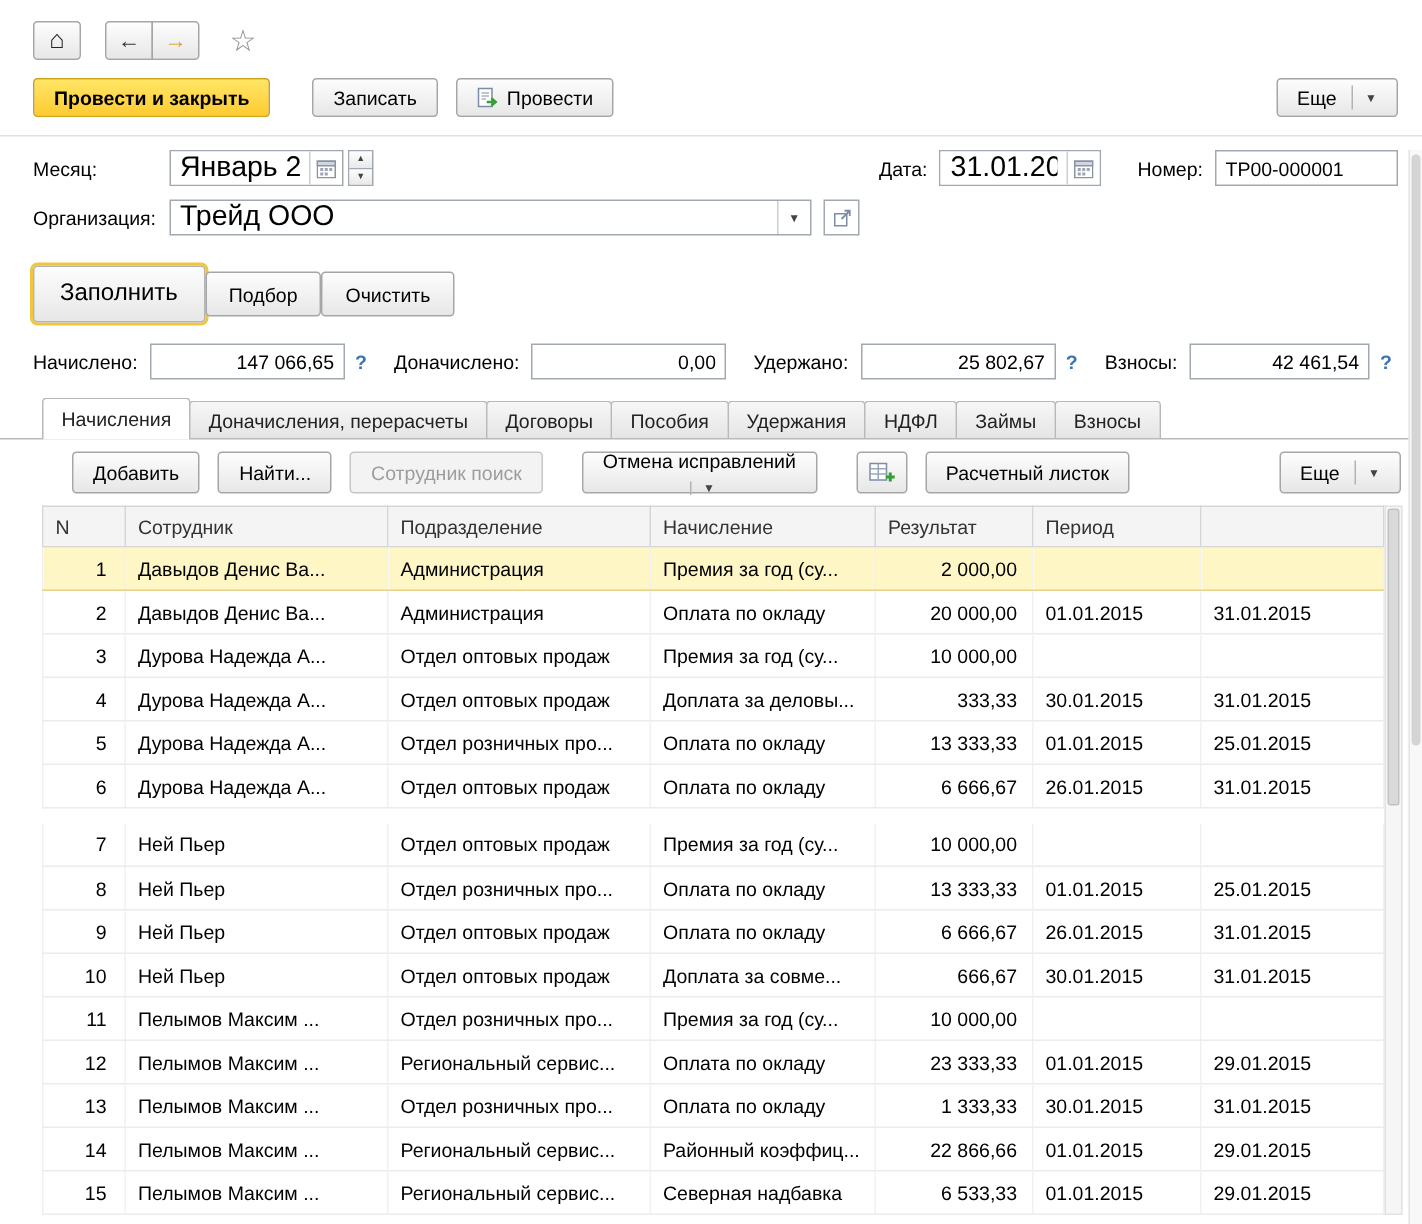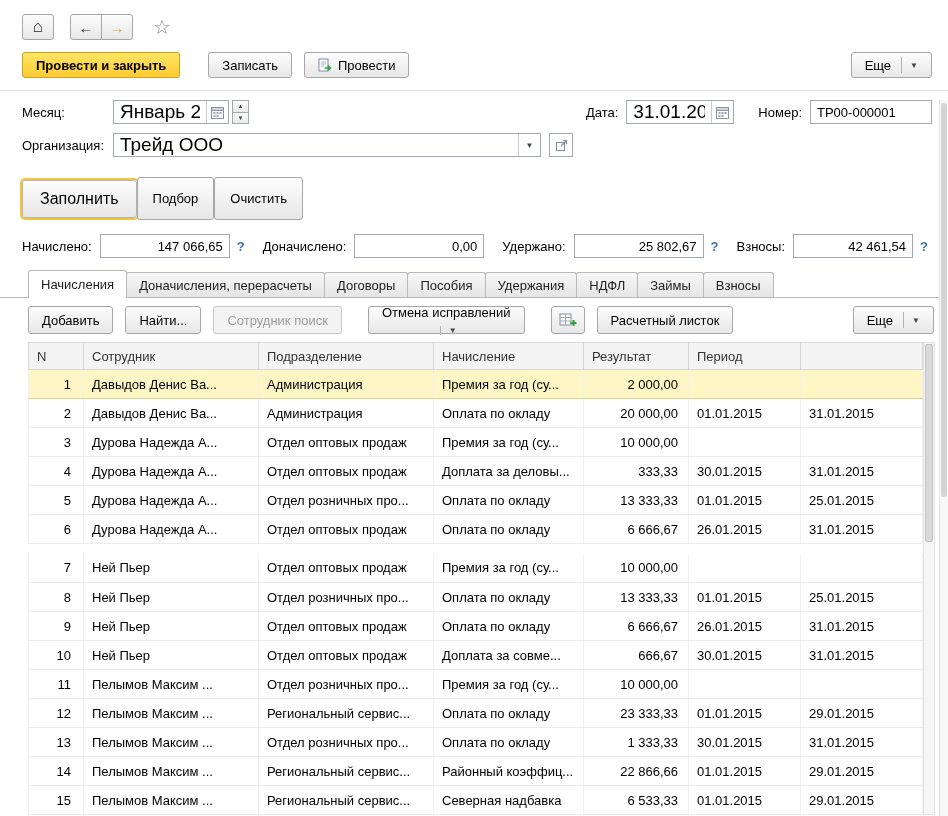--- a/index.html
+++ b/index.html
@@ -9,21 +9,21 @@
   
   .btn {
     display:inline-flex; align-items:center; justify-content:center; gap:6px;
     height:26px; padding:0 13px;
     background:linear-gradient(#fdfdfd,#e7e7e7);
     border:1px solid #a6a6a6; border-radius:3px;
     font-family:inherit; font-size:13px; color:#000; cursor:pointer; white-space:nowrap;
   }
   .btn-yellow { background:linear-gradient(#ffe565,#fecb32); border-color:#cda21b; font-weight:bold; }
   .btn-fill { height:38px; padding:0 17px; font-size:16px; border:1px solid #b5b5b5; box-shadow:0 0 0 2px #f2c63c; margin-left:2px; }
-  .btn-mid { height:43px; padding:0 15px; }
+  .btn-mid { height:30px; padding:0 15px; }
   .btn[disabled] { background:#f3f3f3; border-color:#c6c6c6; color:#9d9d9d; cursor:default; }
   .arr { font-size:8px; color:#444; }
   .btn .arr-sep { border-left:1px solid #b3b3b3; padding-left:8px; margin-left:4px; height:16px; display:inline-flex; align-items:center; }
 
   
   .titlebar { display:flex; align-items:center; height:44px; padding:10px 16px 0 22px; }
   .nav-btn { width:32px; height:26px; display:inline-flex; align-items:center; justify-content:center;
     background:linear-gradient(#fdfdfd,#e7e7e7); border:1px solid #a6a6a6; border-radius:3px; cursor:pointer; font-size:15px; }
   .nav-btn.home { font-size:17px; color:#222; margin-right:16px; }
   .nav-group { display:inline-flex; }
@@ -68,21 +68,21 @@
 
   
   .tabstrip { display:flex; align-items:flex-end; height:28px; margin-top:12px; padding-left:28px; border-bottom:1px solid #b9b9b9; }
   .tab { height:25px; display:flex; align-items:center; padding:0 12px;
     background:linear-gradient(#f7f7f7,#e5e5e5); border:1px solid #b9b9b9; border-bottom:none;
     border-radius:3px 3px 0 0; margin-right:-1px; cursor:pointer; white-space:nowrap; color:#222; }
   .tab.active { height:28px; background:#fff; margin-bottom:-1px; position:relative; z-index:2; }
 
   
   .tbl-toolbar { display:flex; align-items:center; padding:8px 14px 8px 28px; }
-  .tbl-toolbar .btn { height:28px; }
+  .tbl-toolbar .btn { height:28px;margin-left:20px; }
   .tbl-toolbar .btn + .btn { margin-left:12px; }
   .tbl-toolbar .btn-undo { margin-left:26px !important;flex-direction:column; }
   .tbl-toolbar .btn-grid-icon { margin-left:26px !important; width:34px; padding:0; }
   .tbl-toolbar .btn-more-tbl { margin-left:auto !important; }
 
   
   .grid-area { display:flex; margin-left:28px; }
   table.grid { border-collapse:collapse; table-layout:fixed; width:894px; }
   .grid col.c-n   { width:55px; }
   .grid col.c-emp { width:175px; }

